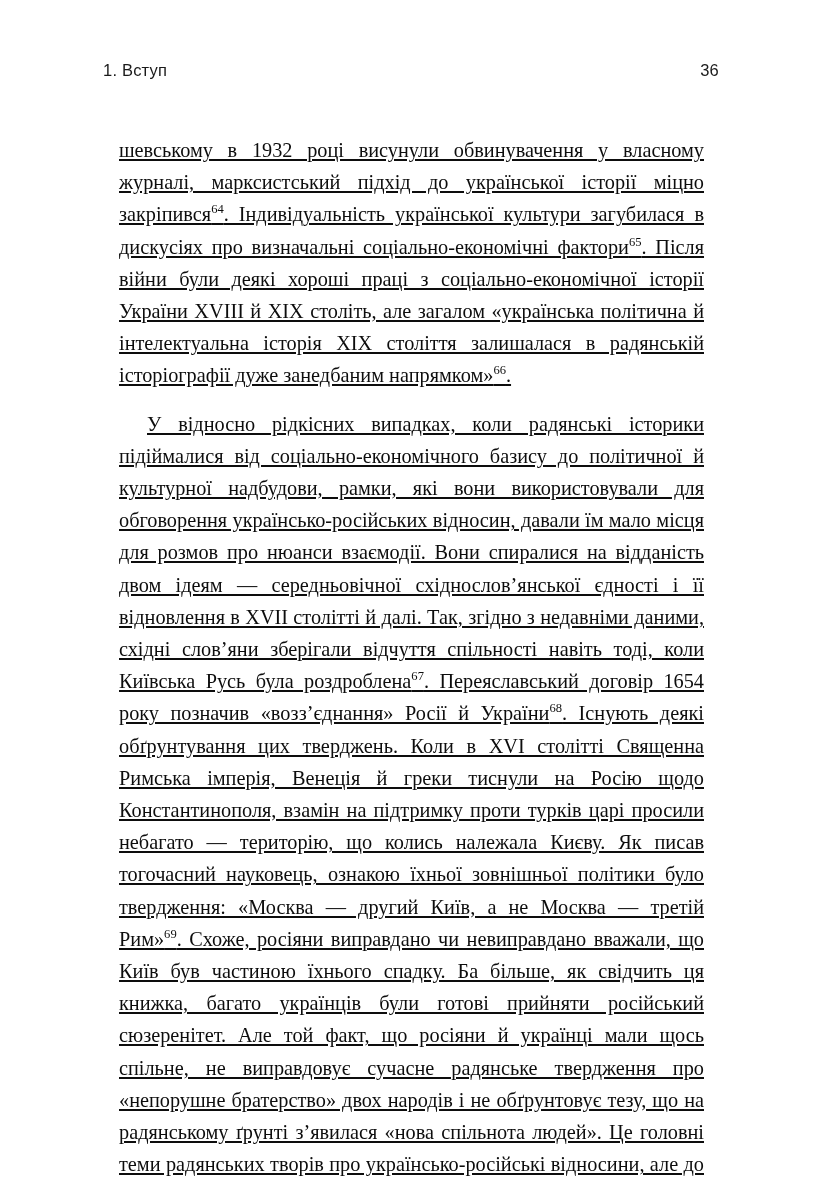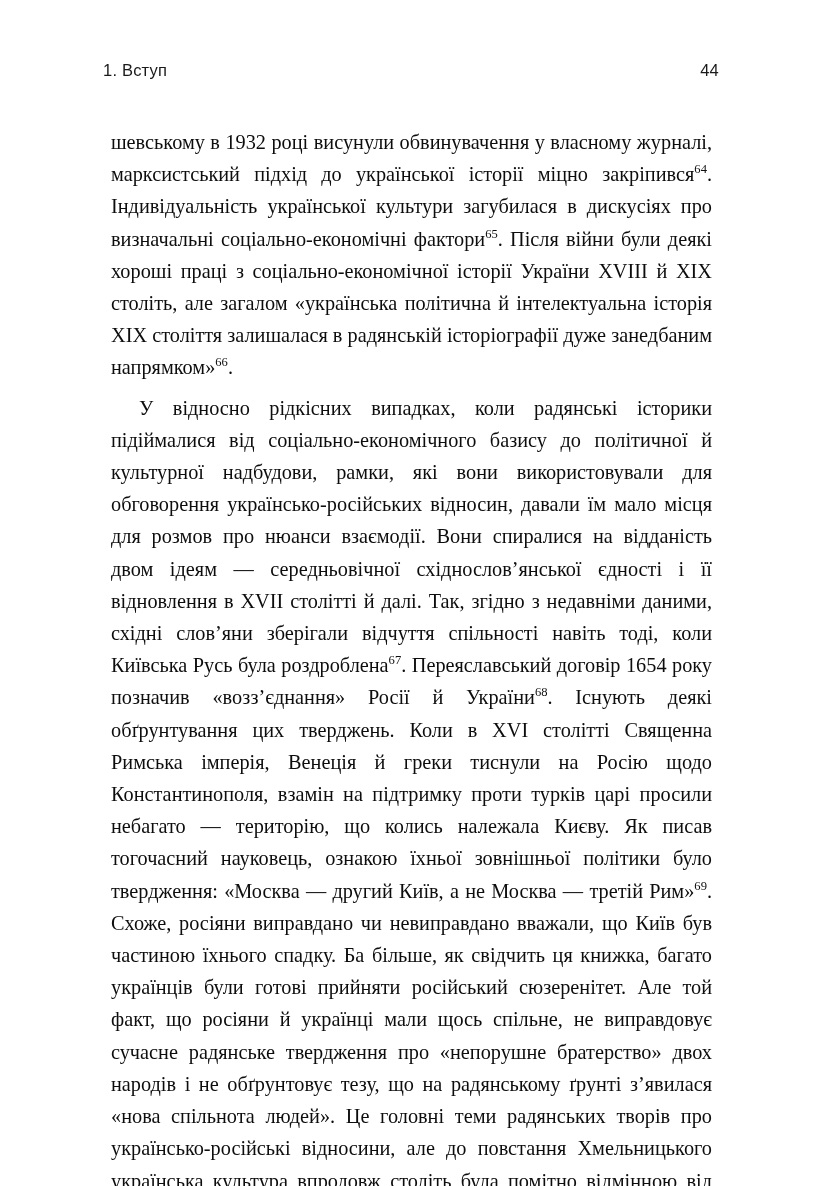--- a/index.html
+++ b/index.html
@@ -43,39 +43,40 @@
     top: 118px;
     left: 103px;
     width: 617px;
     font-size: 20.3px;
     line-height: 32.2px;
     text-align: justify;
     text-justify: inter-word;
     hyphens: manual;
   }
   .body-text p {
-    margin: 8px;
+    margin: 16px;
+    text-decoration: underline;
   }
   .body-text p.indent {
     text-indent: 28px;
   }
   sup {
     font-size: 0.62em;
     line-height: 0;
     vertical-align: super;
   }
 </style>
 </head>
 <body>
 
 <div class="page">
 
   <div class="header">
     <span class="chapter">1. Вступ</span>
-    <span class="folio">44</span>
+    <span class="folio">36</span>
   </div>
 
   <div class="body-text">
       <p><span>шевському в 1932 році висунули обвинувачення у власному журналі, марксистський підхід до української історії міцно закріпився</span><sup>64</sup><span>. Індивідуальність української культури загубилася в дискусіях про визначальні соціально-економічні фактори</span><sup>65</sup><span>. Після війни були деякі хороші праці з соціально-економічної історії України XVIII й XIX століть, але загалом «українська політична й інтелектуальна історія XIX століття залишалася в радянській історіографії дуже занедбаним напрямком»</span><sup>66</sup><span>.</span></p>
       <p class="indent"><span>У відносно рідкісних випадках, коли радянські історики підіймалися від соціально-економічного базису до політичної й культурної надбудови, рамки, які вони використовували для обговорення українсько-російських відносин, давали їм мало місця для розмов про нюанси взаємодії. Вони спиралися на відданість двом ідеям — середньовічної східнослов’янської єдності і її відновлення в XVII столітті й далі. Так, згідно з недавніми даними, східні слов’яни зберігали відчуття спільності навіть тоді, коли Київська Русь була роздроблена</span><sup>67</sup><span>. Переяславський договір 1654 року позначив «возз’єднання» Росії й України</span><sup>68</sup><span>. Існують деякі обґрунтування цих тверджень. Коли в XVI столітті Священна Римська імперія, Венеція й греки тиснули на Росію щодо Константинополя, взамін на підтримку проти турків царі просили небагато — територію, що колись належала Києву. Як писав тогочасний науковець, ознакою їхньої зовнішньої політики було твердження: «Москва — другий Київ, а не Москва — третій Рим»</span><sup>69</sup><span>. Схоже, росіяни виправдано чи невиправдано вважали, що Київ був частиною їхнього спадку. Ба більше, як свідчить ця книжка, багато українців були готові прийняти російський сюзеренітет. Але той факт, що росіяни й українці мали щось спільне, не виправдовує сучасне радянське твердження про «непорушне братерство» двох народів і не обґрунтовує тезу, що на радянському ґрунті з’явилася «нова спільнота людей». Це головні теми радянських творів про українсько-російські відносини, але до повстання Хмельницького українська культура впродовж століть була помітно відмінною від російської і багато в чому залишалася відмінною після того. Українці й росіяни мали багато спільного, але й ба-</span></p>
     </div>
 
 </div>
 
 </body></html>

